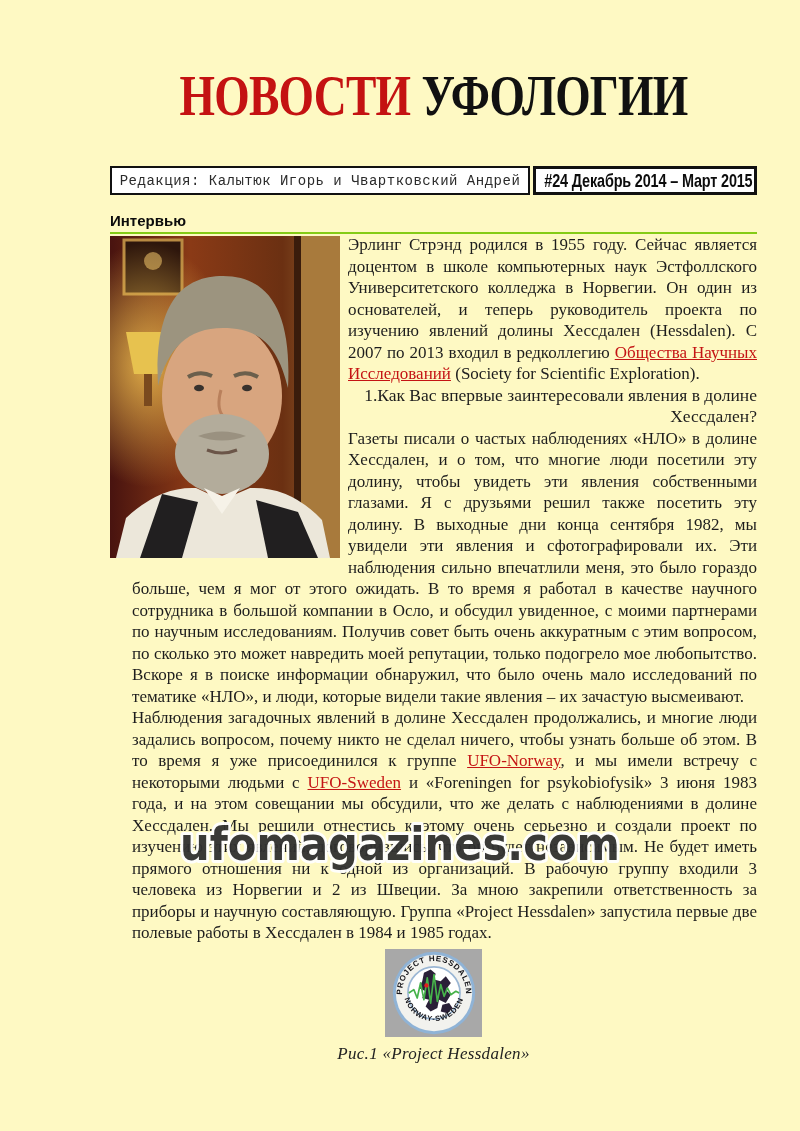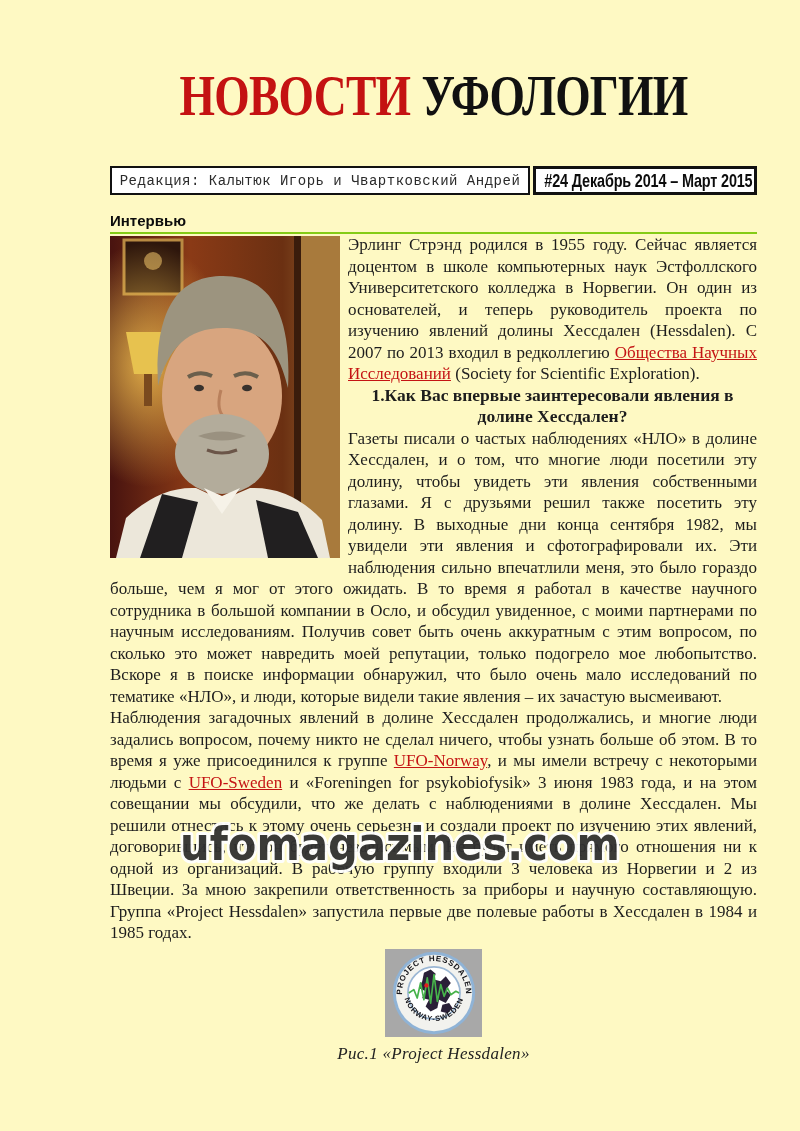--- a/index.html
+++ b/index.html
@@ -35,22 +35,22 @@
   .section-heading{
     margin-top:16px;padding:1px 0 3px;border-bottom:2px solid #84cc16;
     font-family:"Liberation Sans",sans-serif;font-weight:bold;font-size:15px;color:#0c0c0c;
   }
 
   
   .article-title{
     margin:5px 0 3px;text-align:center;color:#c41414;font-weight:bold;font-size:17.5px;
   }
   .body-text{font-size:17px;line-height:21.5px;text-align:justify;}
-  .body-text p{margin:0;}
-  .body-text p.q{font-weight:bold;text-align:center;font-size:17.5px;}
+  .body-text p{margin:0;padding-left:22px;}
+  .body-text p.q{font-weight:normal;text-align:right;font-size:17.5px;}
   .photo-wrap{float:left;width:230px;height:322px;margin:2px 8px 3px 0;line-height:0;}
   .link{color:#c41414;text-decoration:underline;cursor:pointer;}
 
   .a2-wrap{position:relative;}
   .watermark{position:absolute;left:64px;top:104px;opacity:.95;pointer-events:none;line-height:0;}
 
   
   .figure{margin:5px 0 0;text-align:center;}
   .logo-box{
     display:inline-flex;align-items:center;justify-content:center;

